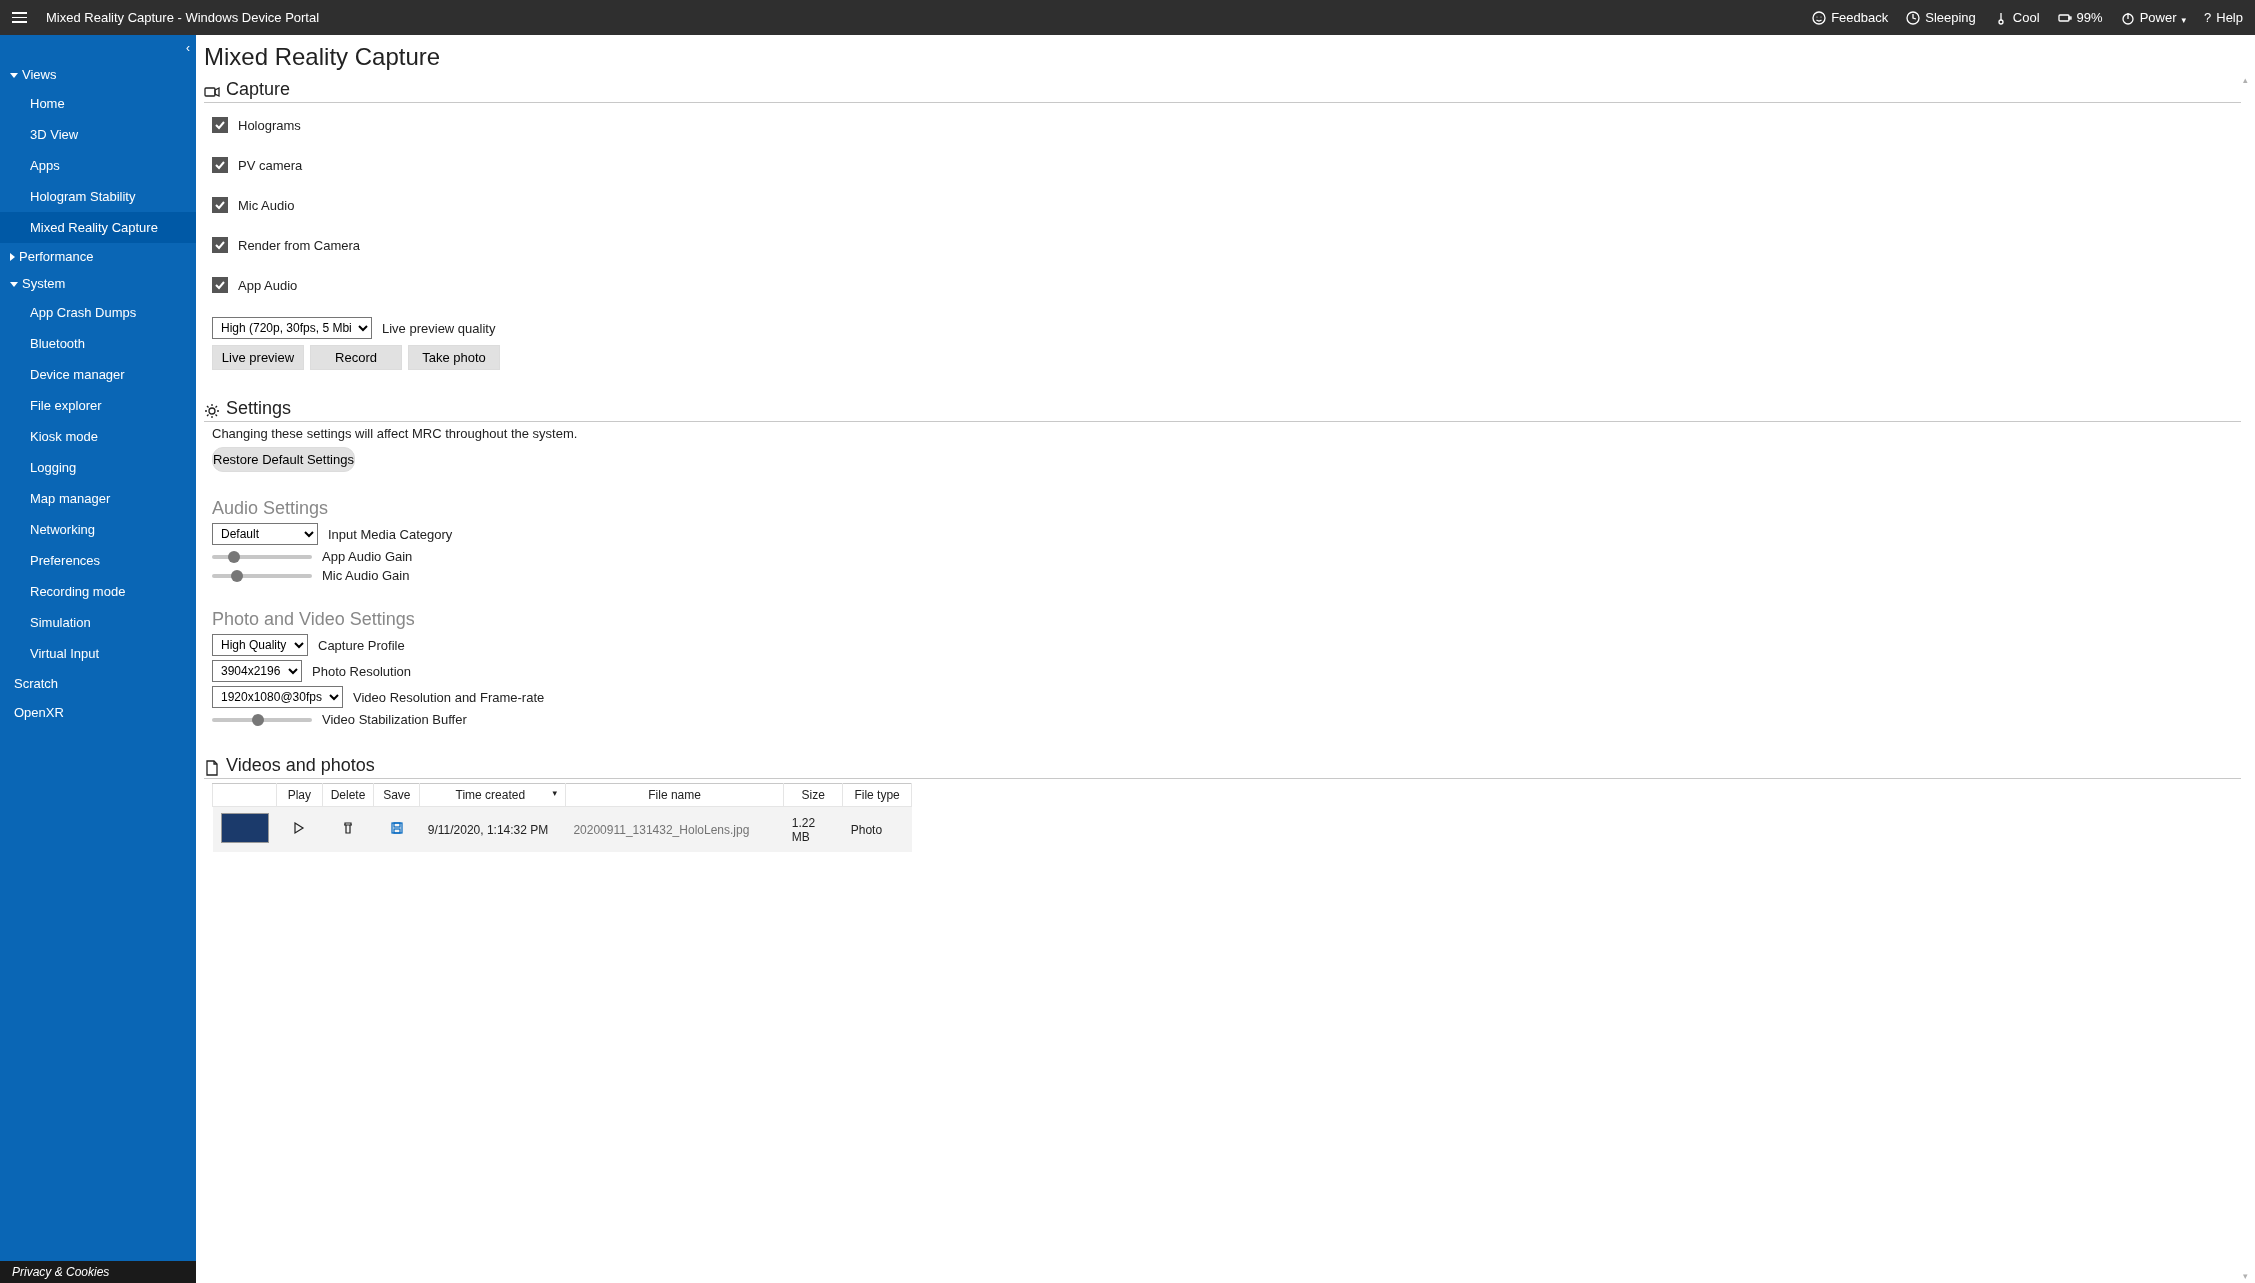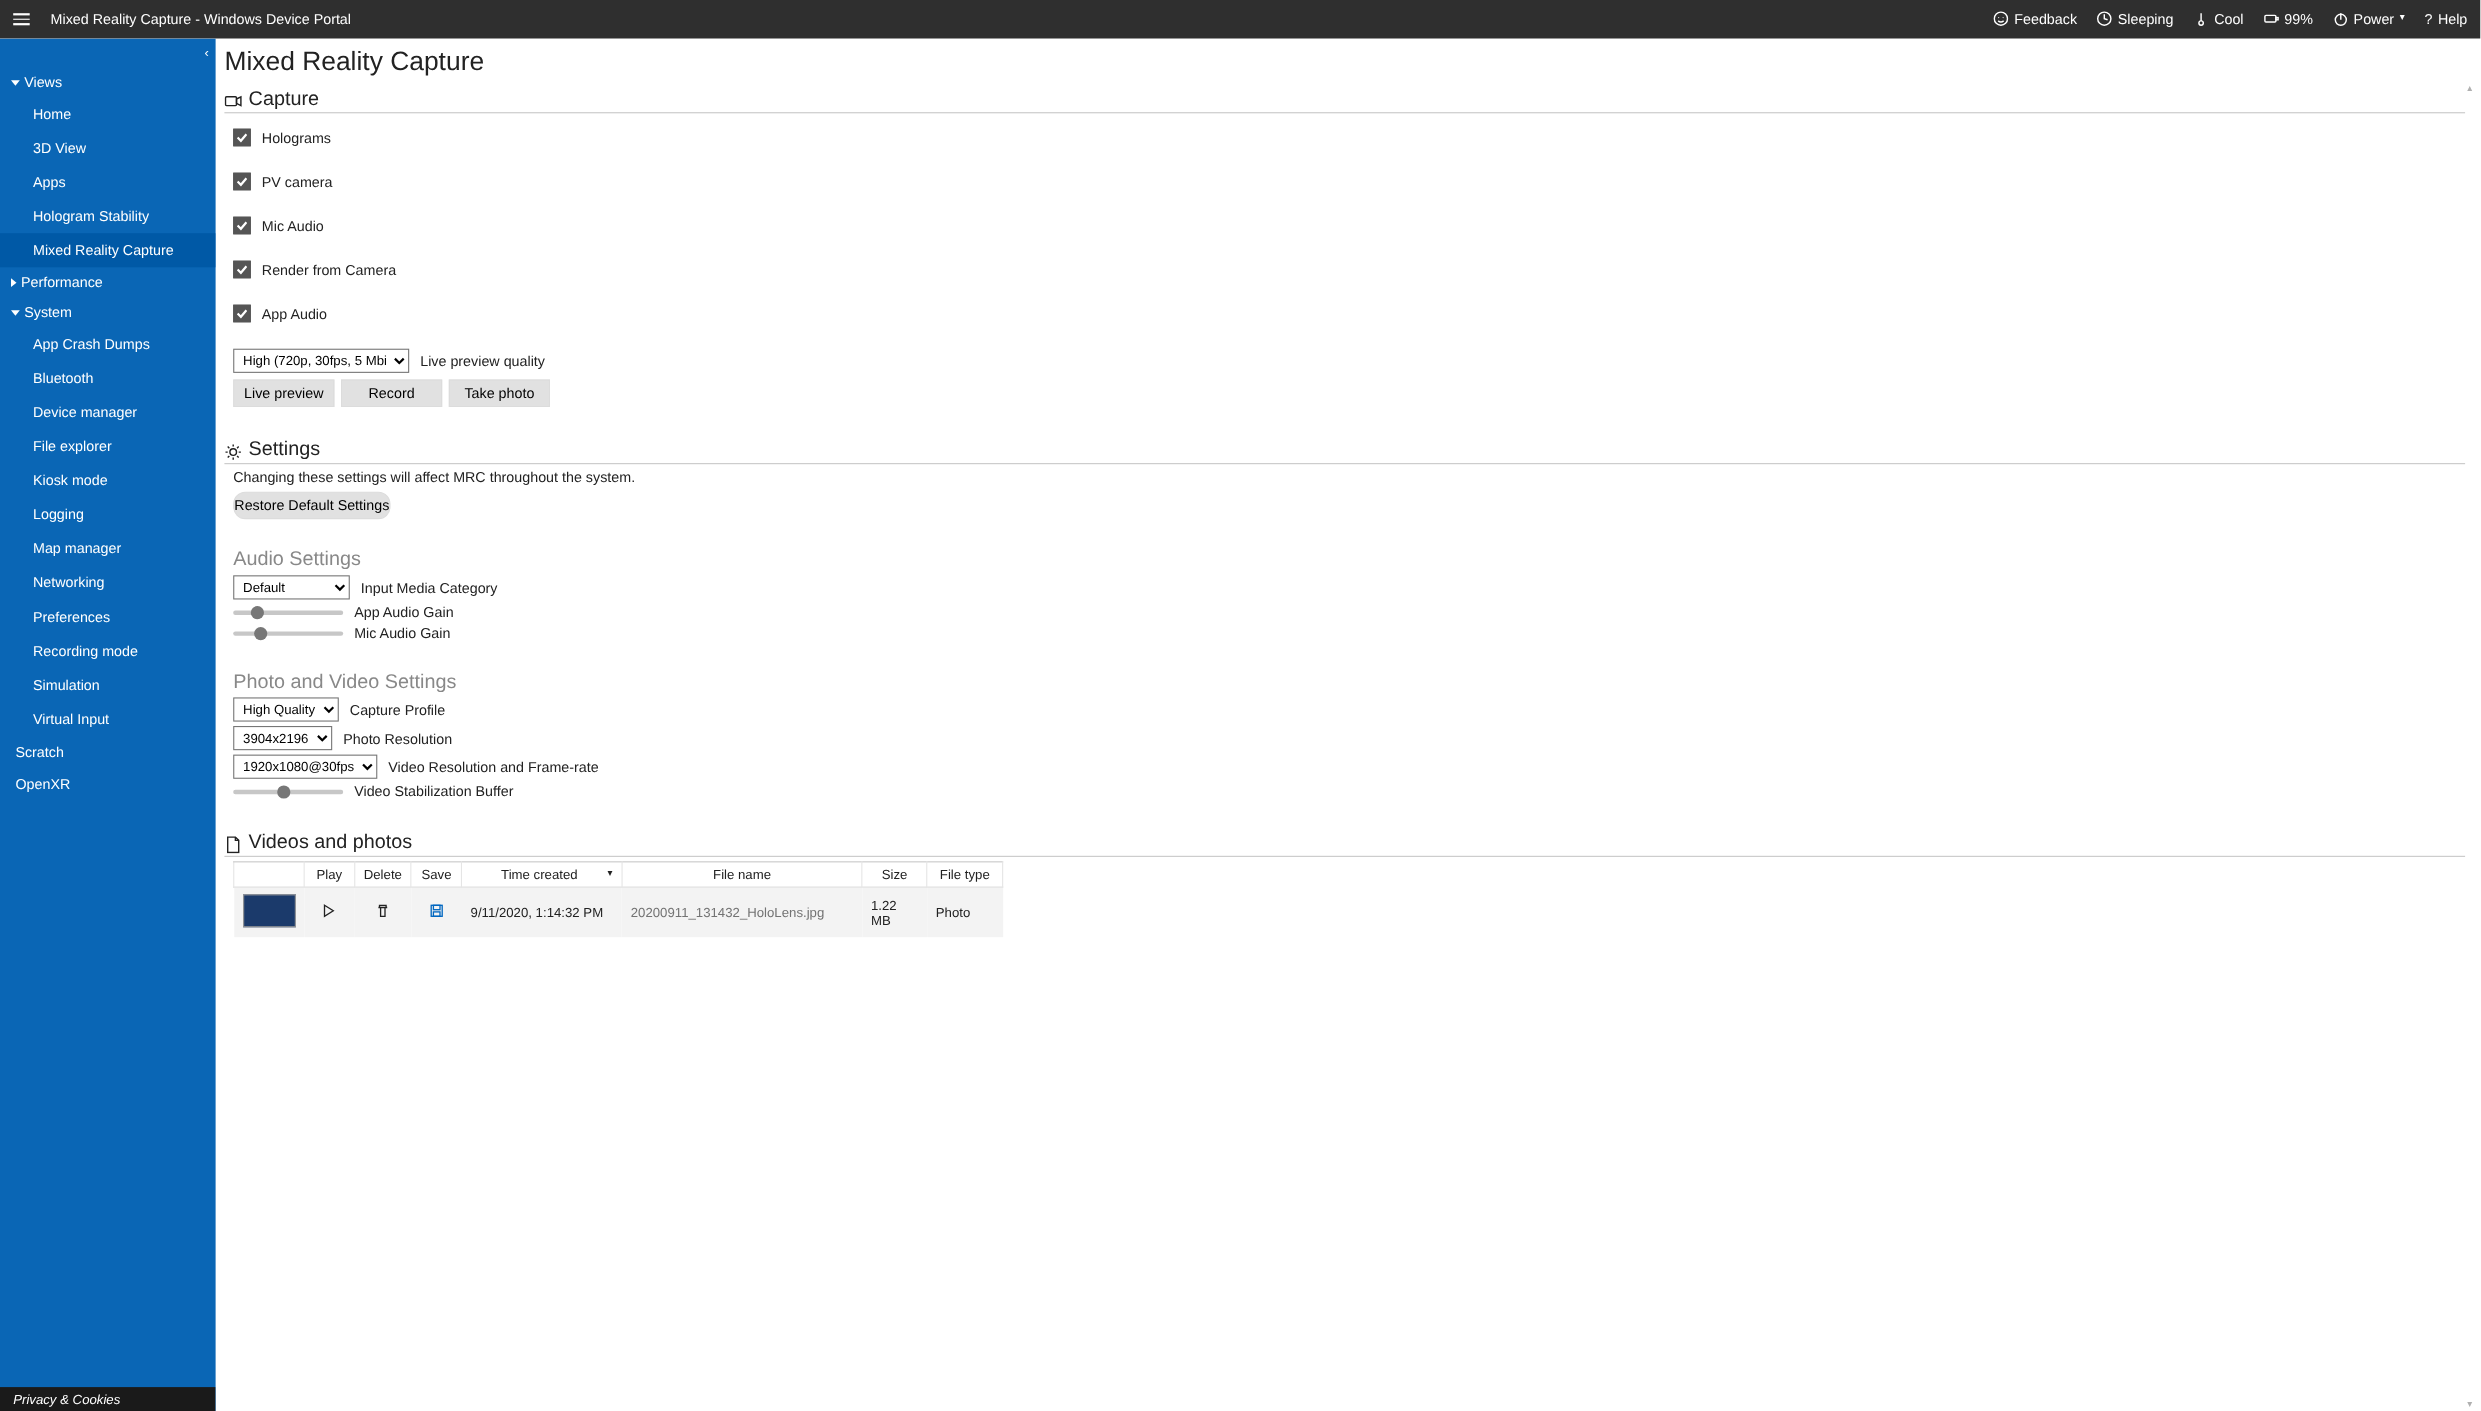--- a/index.html
+++ b/index.html
@@ -16,21 +16,21 @@
   padding: 0 12px;
   font-size: 13px;
 }
 .topbar .hamburger {
   width: 20px; height: 20px; display: flex; flex-direction: column;
   justify-content: center; gap: 3px; margin-right: 14px; cursor: pointer;
 }
 .topbar .hamburger span { display: block; height: 1.5px; background: #fff; width: 15px; }
 .topbar .title { flex: 0 0 auto; }
 .topbar .spacer { flex: 1 1 auto; }
-.topbar .item { display: flex; align-items: flex-start; gap: 5px; margin-left: 18px; cursor: pointer; }
+.topbar .item { display: flex; align-items: flex-end; gap: 5px; margin-left: 18px; cursor: pointer; }
 .topbar .item svg { width: 14px; height: 14px; fill: none; stroke: #fff; stroke-width: 1.3; }
 
 
 .main { flex: 1 1 auto; display: flex; overflow: hidden; }
 
 
 .sidebar {
   width: 196px;
   background: #0a66b5;
   color: #fff;

